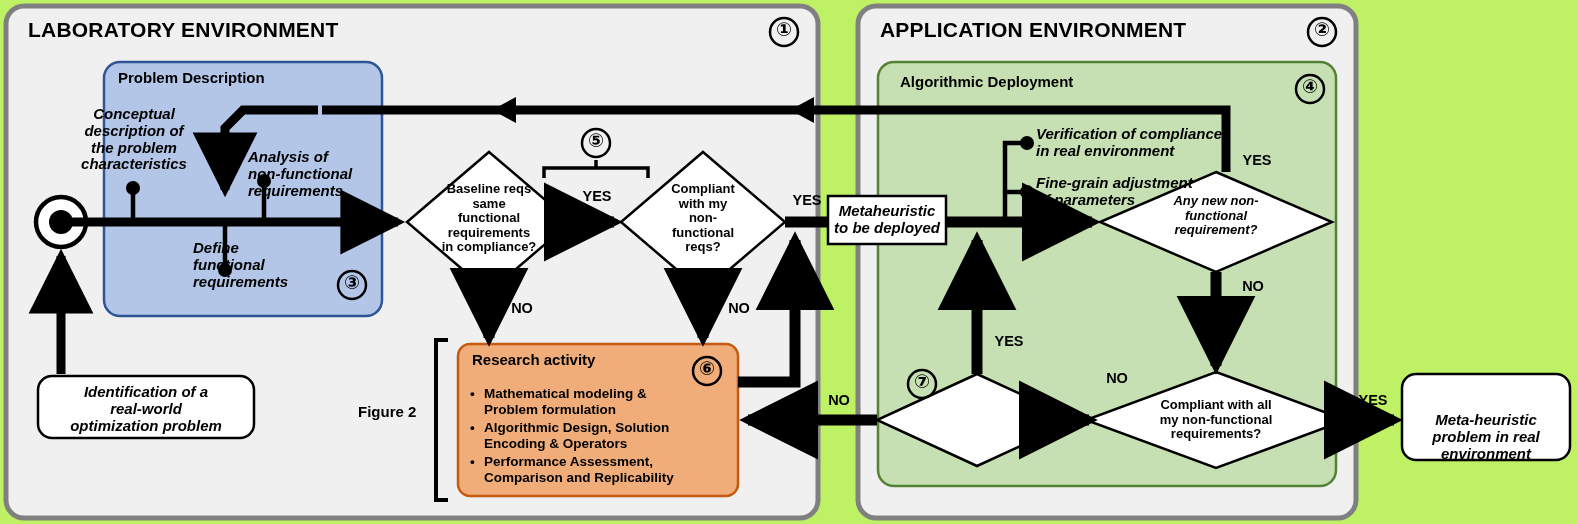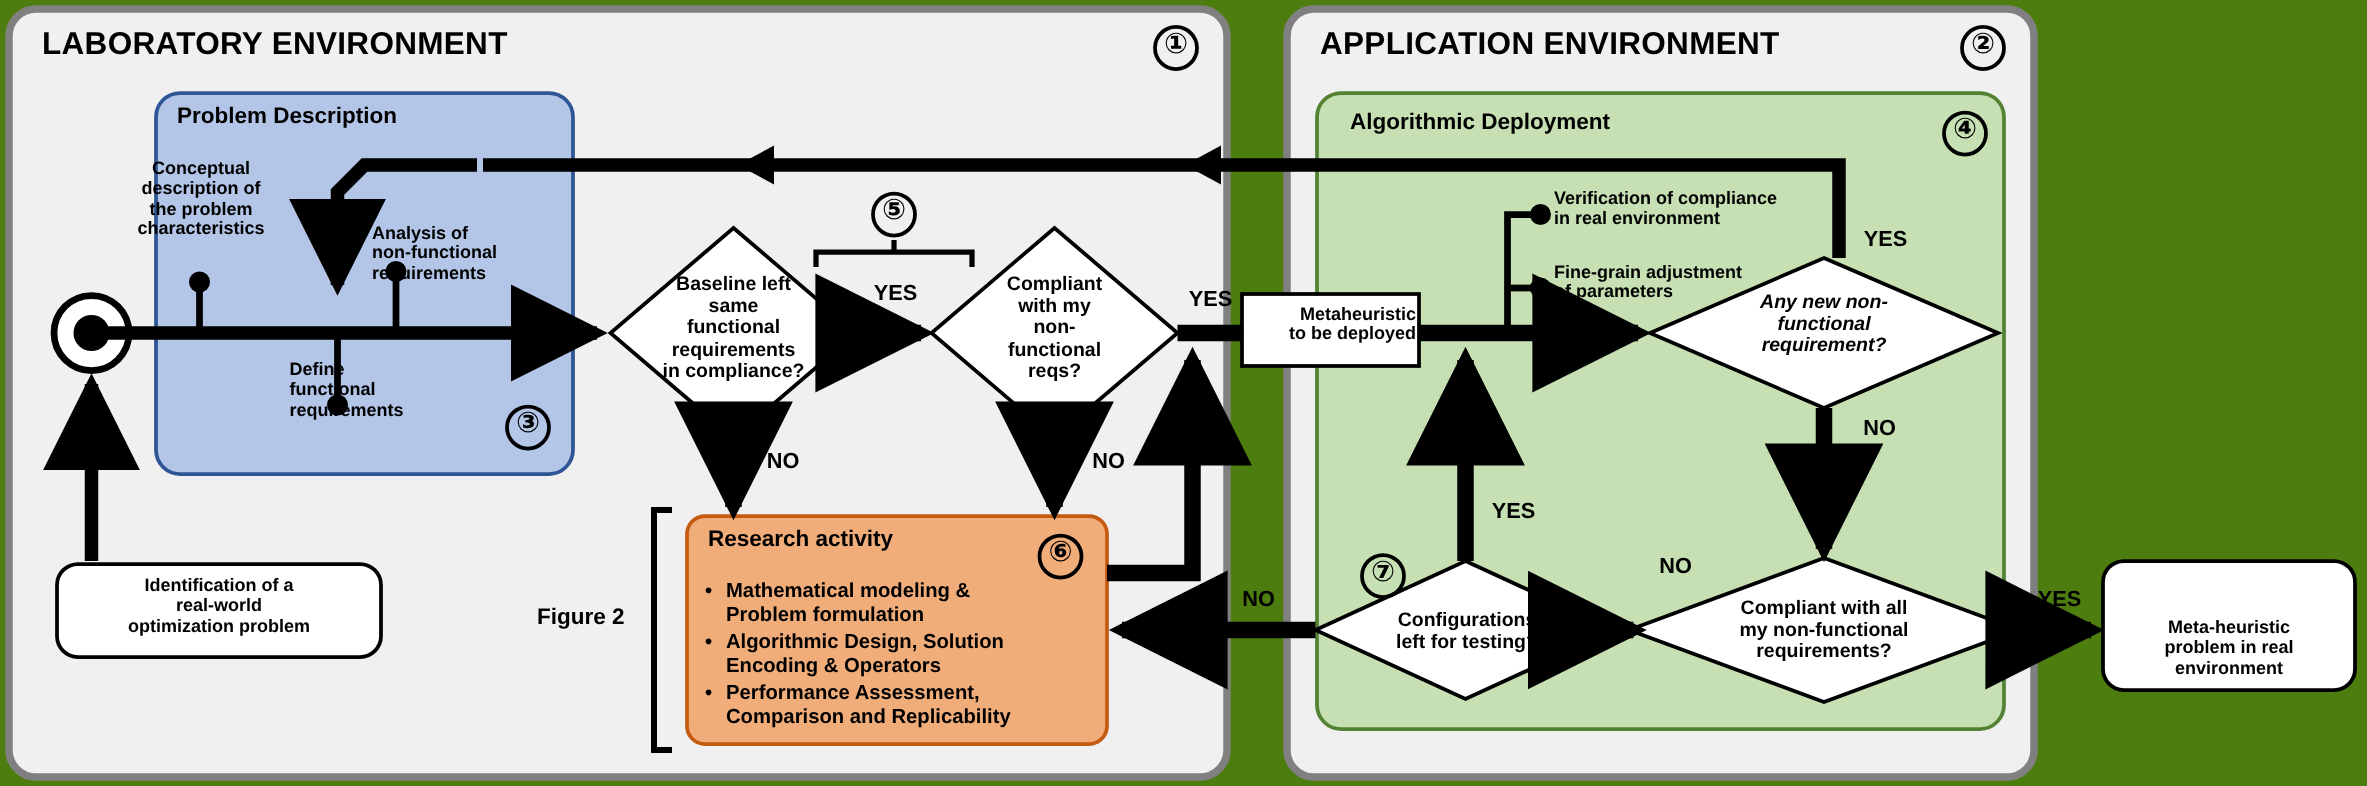--- a/index.html
+++ b/index.html
@@ -1,22 +1,22 @@
 <!DOCTYPE html>
 <html><head>
 <meta charset="utf-8">
 <style>
   html,body{margin:0;padding:0;background:#ffffff;}
   body{font-family:"Liberation Sans","DejaVu Sans",sans-serif;}
-  #stage{position:relative;width:1578px;height:524px;overflow:hidden;background:#4d7c0f;}
+  #stage{position:relative;width:1578px;height:524px;overflow:hidden;background:#bef264;}
   #stage svg{position:absolute;left:0;top:0;}
   .lbl{position:absolute;font-weight:bold;color:#000;line-height:1.12;text-align:center;}
   .ttl{font-size:21px;letter-spacing:.2px;}
   .boxttl{font-size:15px;}
-  .small{font-size:12px;}
+  .small{font-size:15px;font-style:italic;}
   .yn{font-size:14.5px;font-weight:bold;}
   .dmd{font-size:13px;}
   .bullets{position:absolute;font-weight:bold;font-size:13.5px;line-height:1.18;text-align:left;color:#000;}
   .bullets div{display:flex;gap:7px;margin-bottom:2px;}
   .bullets .bu{width:7px;flex:0 0 7px;}
   .bullets .bt{flex:1;}
   .fignum{position:absolute;font-weight:bold;font-size:15px;}
 </style>
 </head>
 <body>
@@ -153,21 +153,21 @@
     <div>requirements</div>
   </div>
 
   <div class="lbl small" style="left:40px;top:384px;width:212px;">
     <div>Identification of a</div>
     <div>real-world</div>
     <div>optimization problem</div>
   </div>
 
   <div class="lbl dmd" style="left:424px;top:182px;width:130px;">
-    <div>Baseline left</div>
+    <div>Baseline reqs</div>
     <div>same</div>
     <div>functional</div>
     <div>requirements</div>
     <div>in compliance?</div>
   </div>
 
   <div class="lbl dmd" style="left:655px;top:182px;width:96px;">
     <div>Compliant</div>
     <div>with my</div>
     <div>non-</div>
@@ -204,21 +204,21 @@
       <span class="bu">•</span>
       <span class="bt">
         <span>Performance Assessment,</span><br>
         <span>Comparison and Replicability</span>
       </span>
     </div>
   </div>
 
   <div class="fignum" style="left:358px;top:403px;">Figure 2</div>
 
-  <div class="lbl small" style="left:830px;top:203px;width:114px;text-align:right;">
+  <div class="lbl small" style="left:830px;top:203px;width:114px;">
     <div>Metaheuristic</div>
     <div>to be deployed</div>
   </div>
 
   <div class="lbl boxttl" style="left:900px;top:74px;width:300px;text-align:left;">Algorithmic Deployment</div>
   <div class="lbl" style="left:1296px;top:76px;font-size:19px;width:28px;">④</div>
 
   <div class="lbl small" style="left:1036px;top:175px;width:200px;text-align:left;">
     <div>Fine-grain adjustment</div>
     <div>of parameters</div>
@@ -240,24 +240,20 @@
 
   <div class="lbl dmd" style="left:1142px;top:398px;width:148px;">
     <div>Compliant with all</div>
     <div>my non-functional</div>
     <div>requirements?</div>
   </div>
 
   <div class="lbl yn" style="left:1100px;top:370px;width:34px;">NO</div>
   <div class="lbl yn" style="left:1352px;top:392px;width:42px;">YES</div>
 
-  <div class="lbl dmd" style="left:913px;top:406px;width:130px;">
-    <div>Configurations</div>
-    <div>left for testing?</div>
-  </div>
 
   <div class="lbl" style="left:908px;top:371px;font-size:19px;width:28px;">⑦</div>
   <div class="lbl yn" style="left:988px;top:333px;width:42px;">YES</div>
   <div class="lbl yn" style="left:822px;top:392px;width:34px;">NO</div>
 
   <div class="lbl small" style="left:1406px;top:386px;width:160px;margin-top:26px;">
     <div>Meta-heuristic</div>
     <div>problem in real</div>
     <div>environment</div>
   </div>

